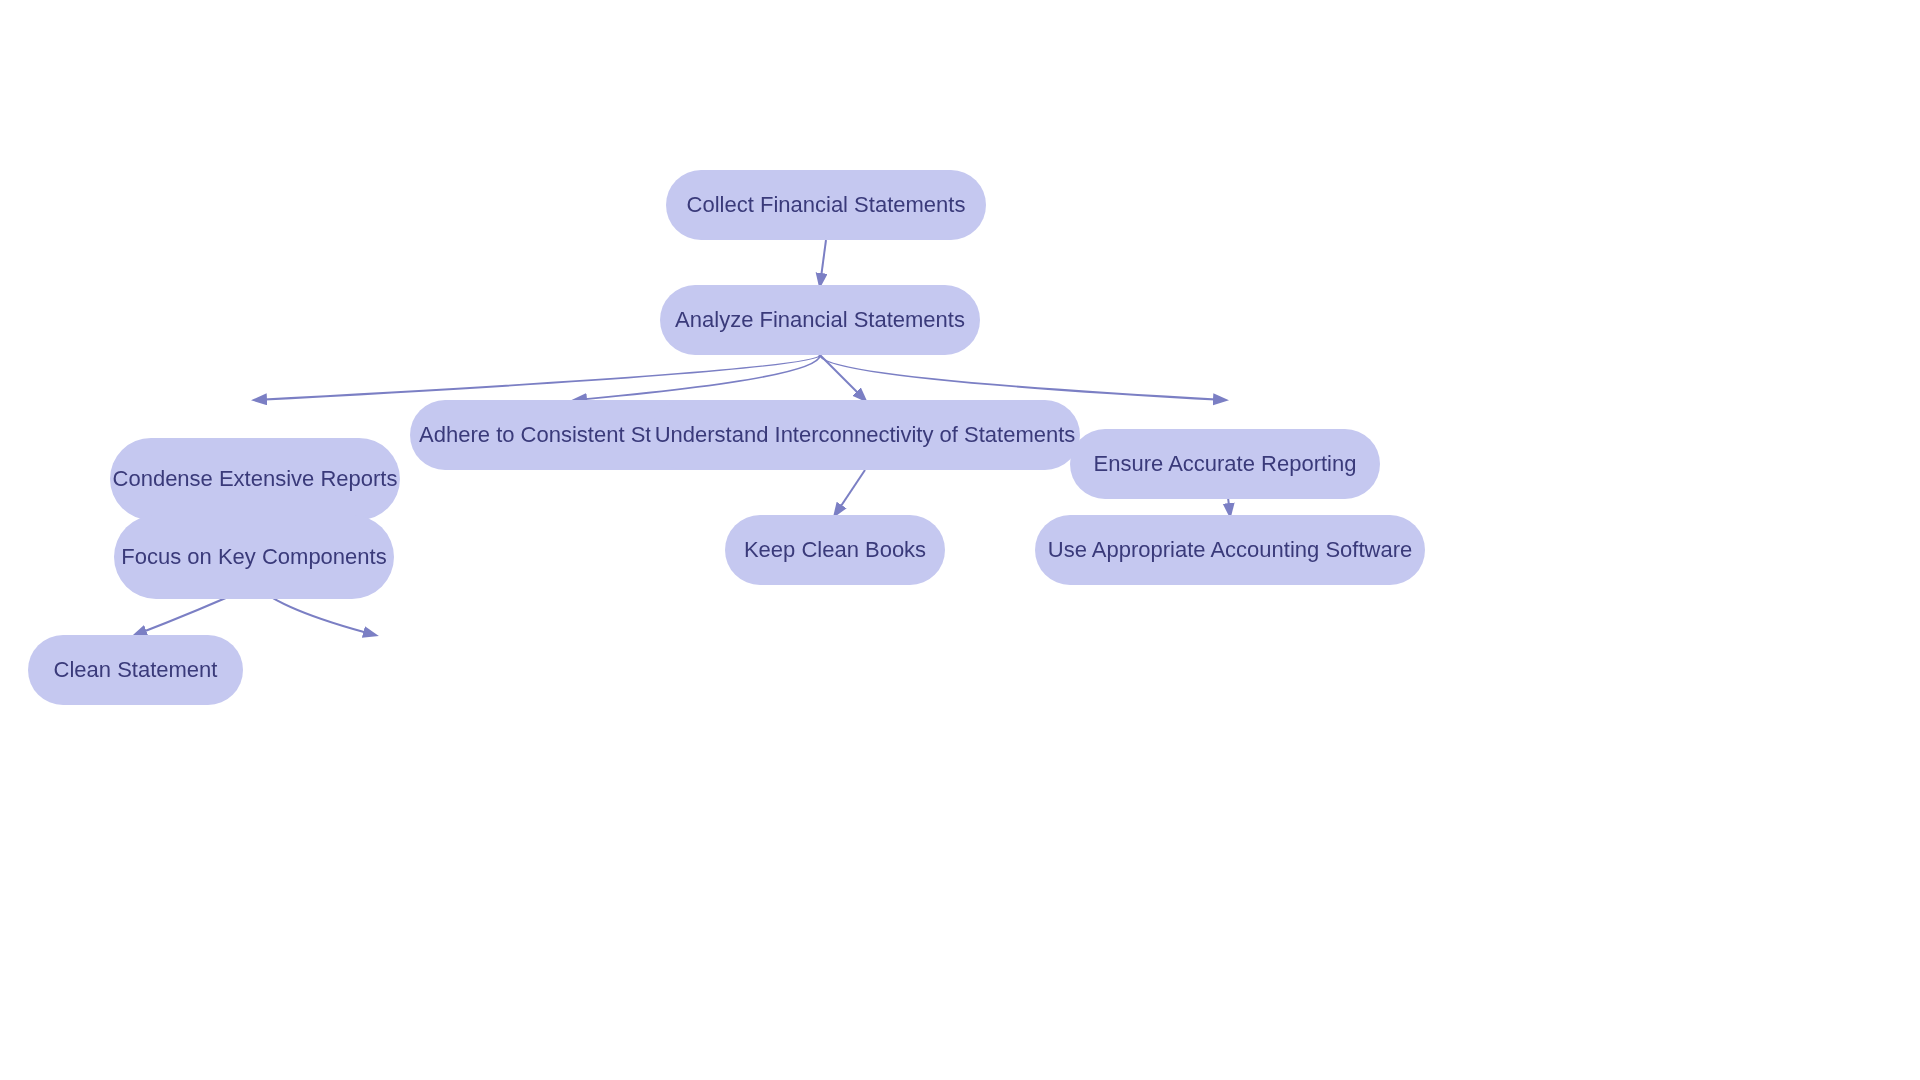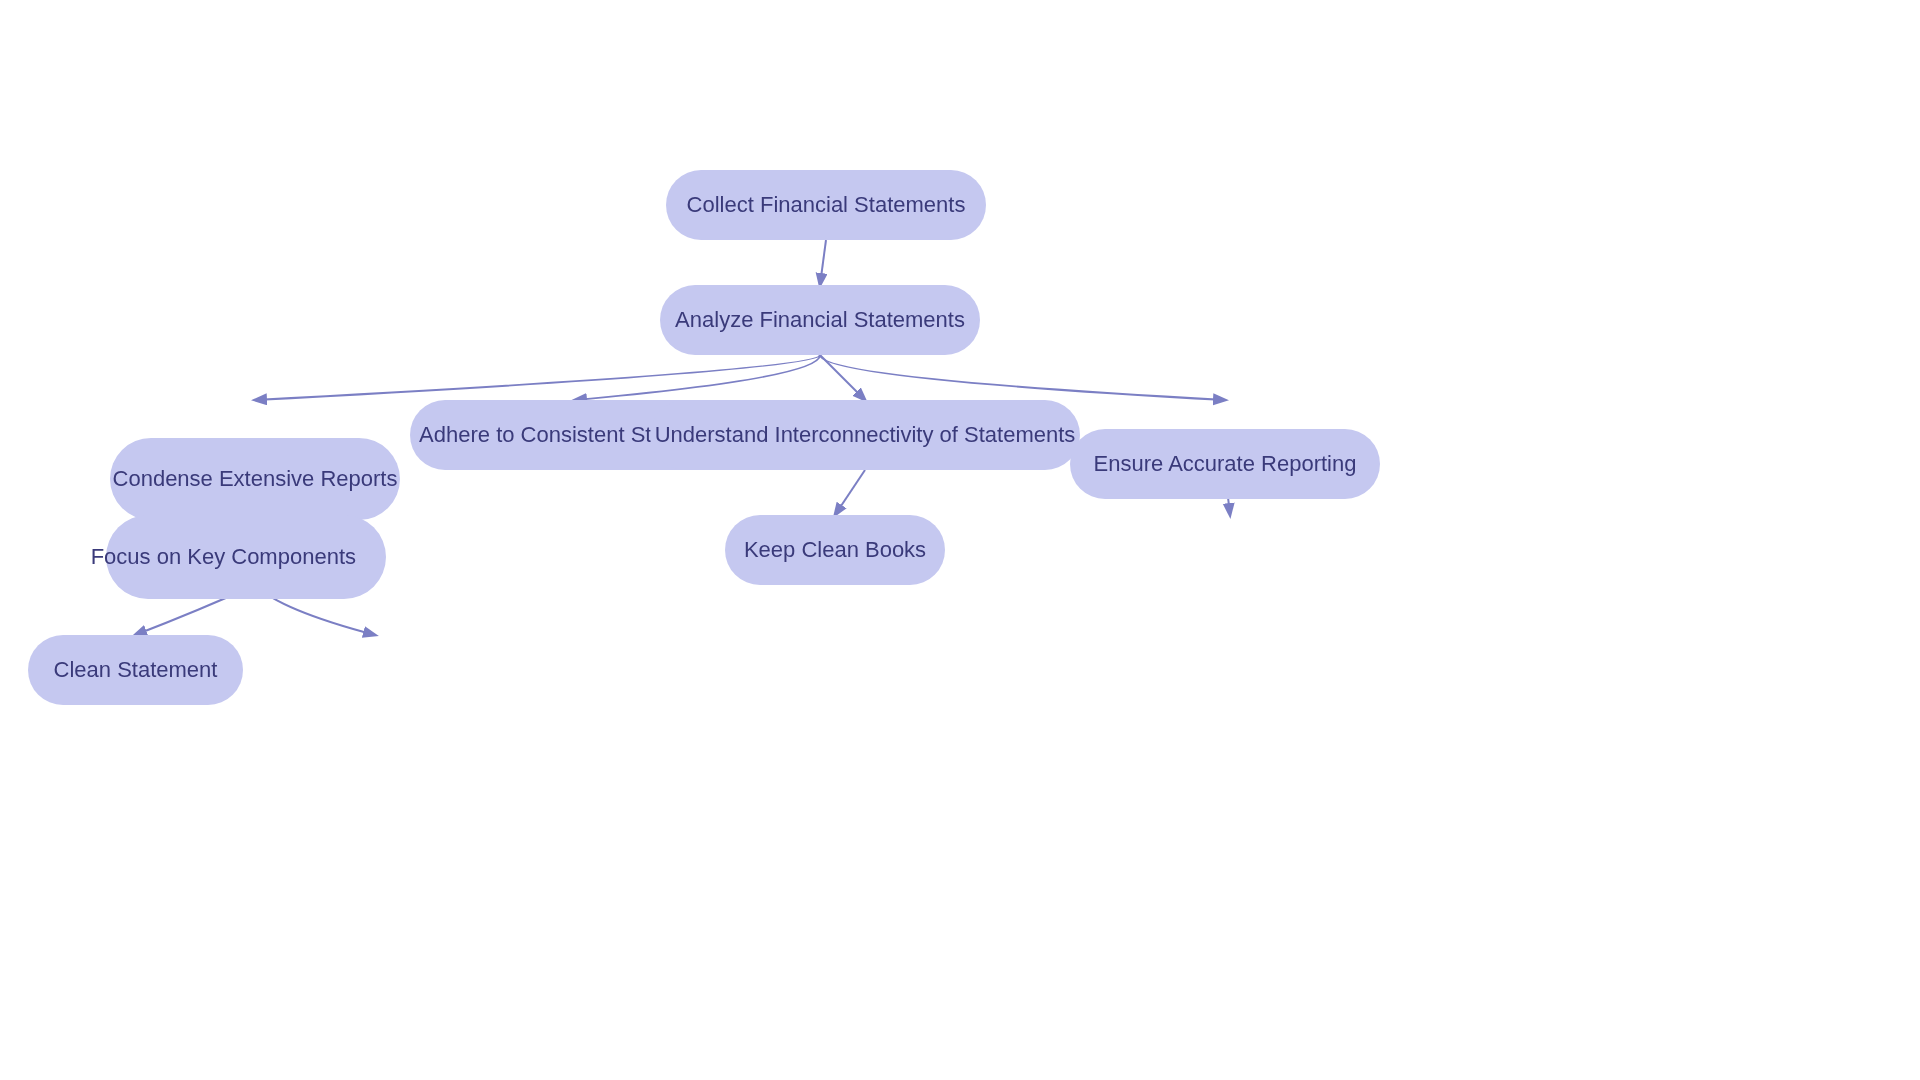--- a/index.html
+++ b/index.html
@@ -87,26 +87,29 @@
   </div>
 
   <div class="node" style="left:650px; top:400px; width:430px; height:70px;">
     <span>Understand Interconnectivity of Statements</span>
   </div>
 
   <div class="node" style="left:1070px; top:400px; width:310px; height:70px;margin-top:29px;">
     <span>Ensure Accurate Reporting</span>
   </div>
 
-  <div class="node" style="left:106px; top:515px; width:280px; height:84px;justify-content:flex-end;">
+  <div class="node" style="left:114px; top:515px; width:280px; height:84px;">
     <span>Focus on Key Components</span>
   </div>
 
   <div class="node" style="left:725px; top:515px; width:220px; height:70px;">
     <span>Keep Clean Books</span>
   </div>
 
+  <div class="node" style="left:1035px; top:515px; width:390px; height:70px;">
+    <span>Use Appropriate Accounting Software</span>
+  </div>
 
   <div class="node" style="left:28px; top:635px; width:215px; height:70px;">
     <span>Clean Statement</span>
   </div>
 
 </div>
 
 </body></html>

